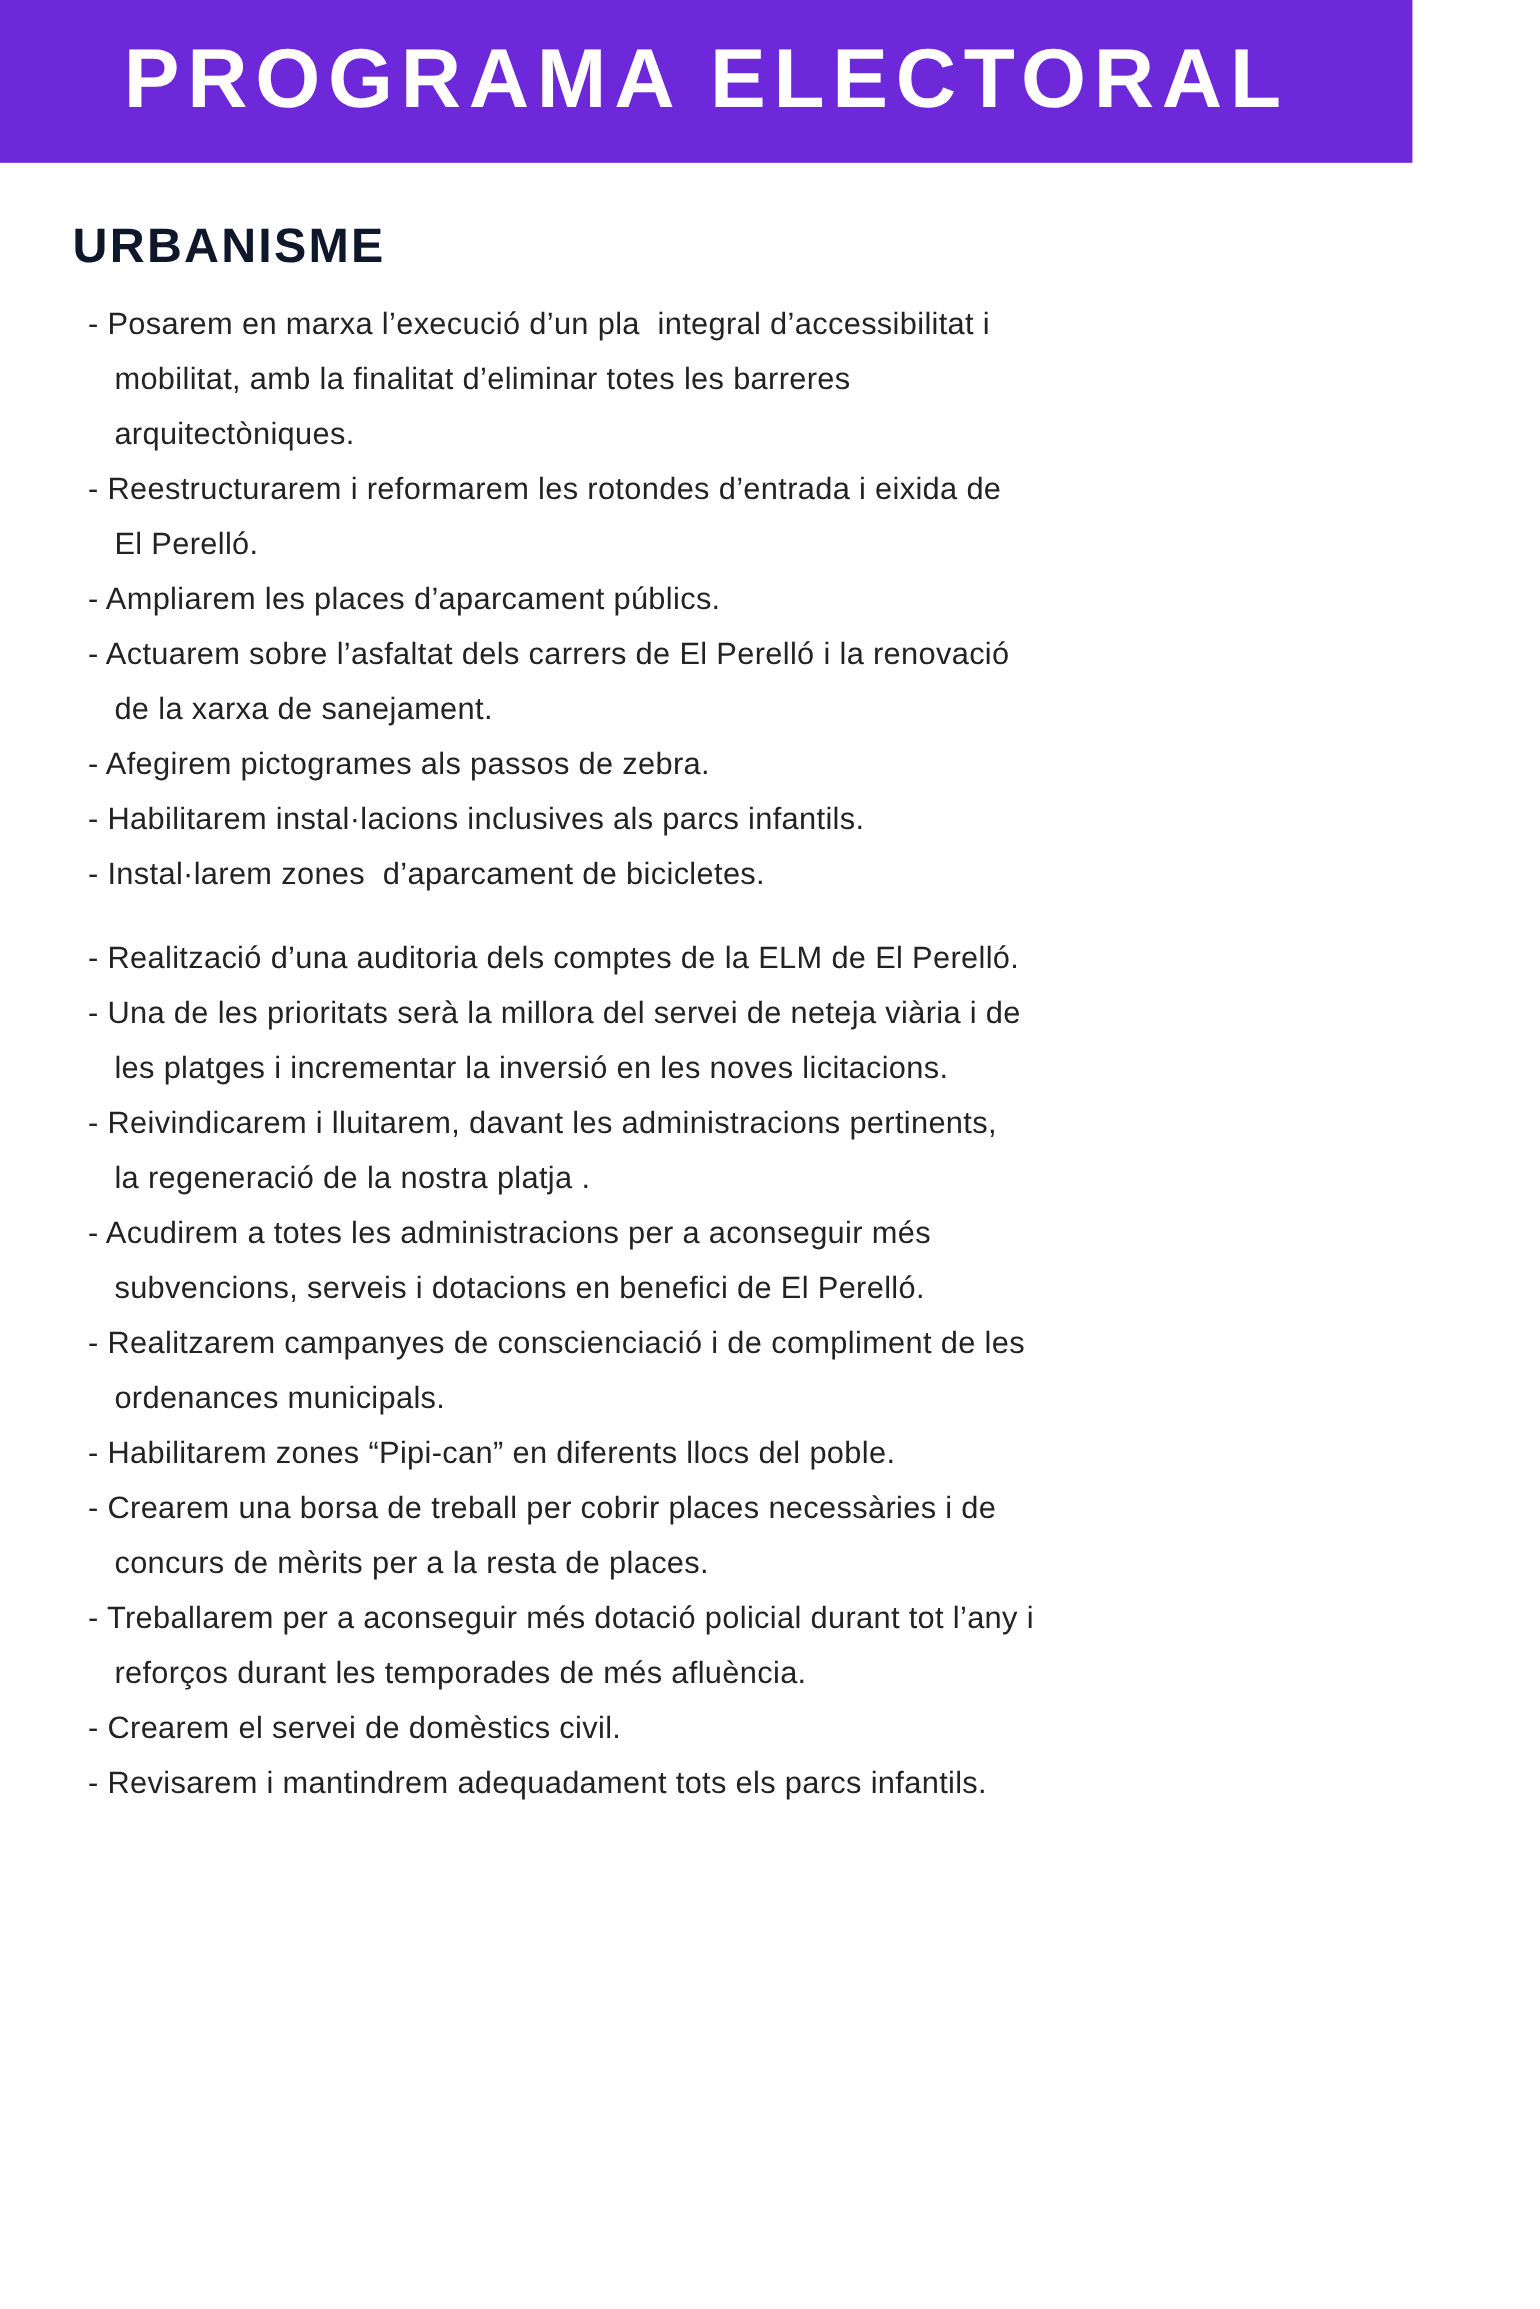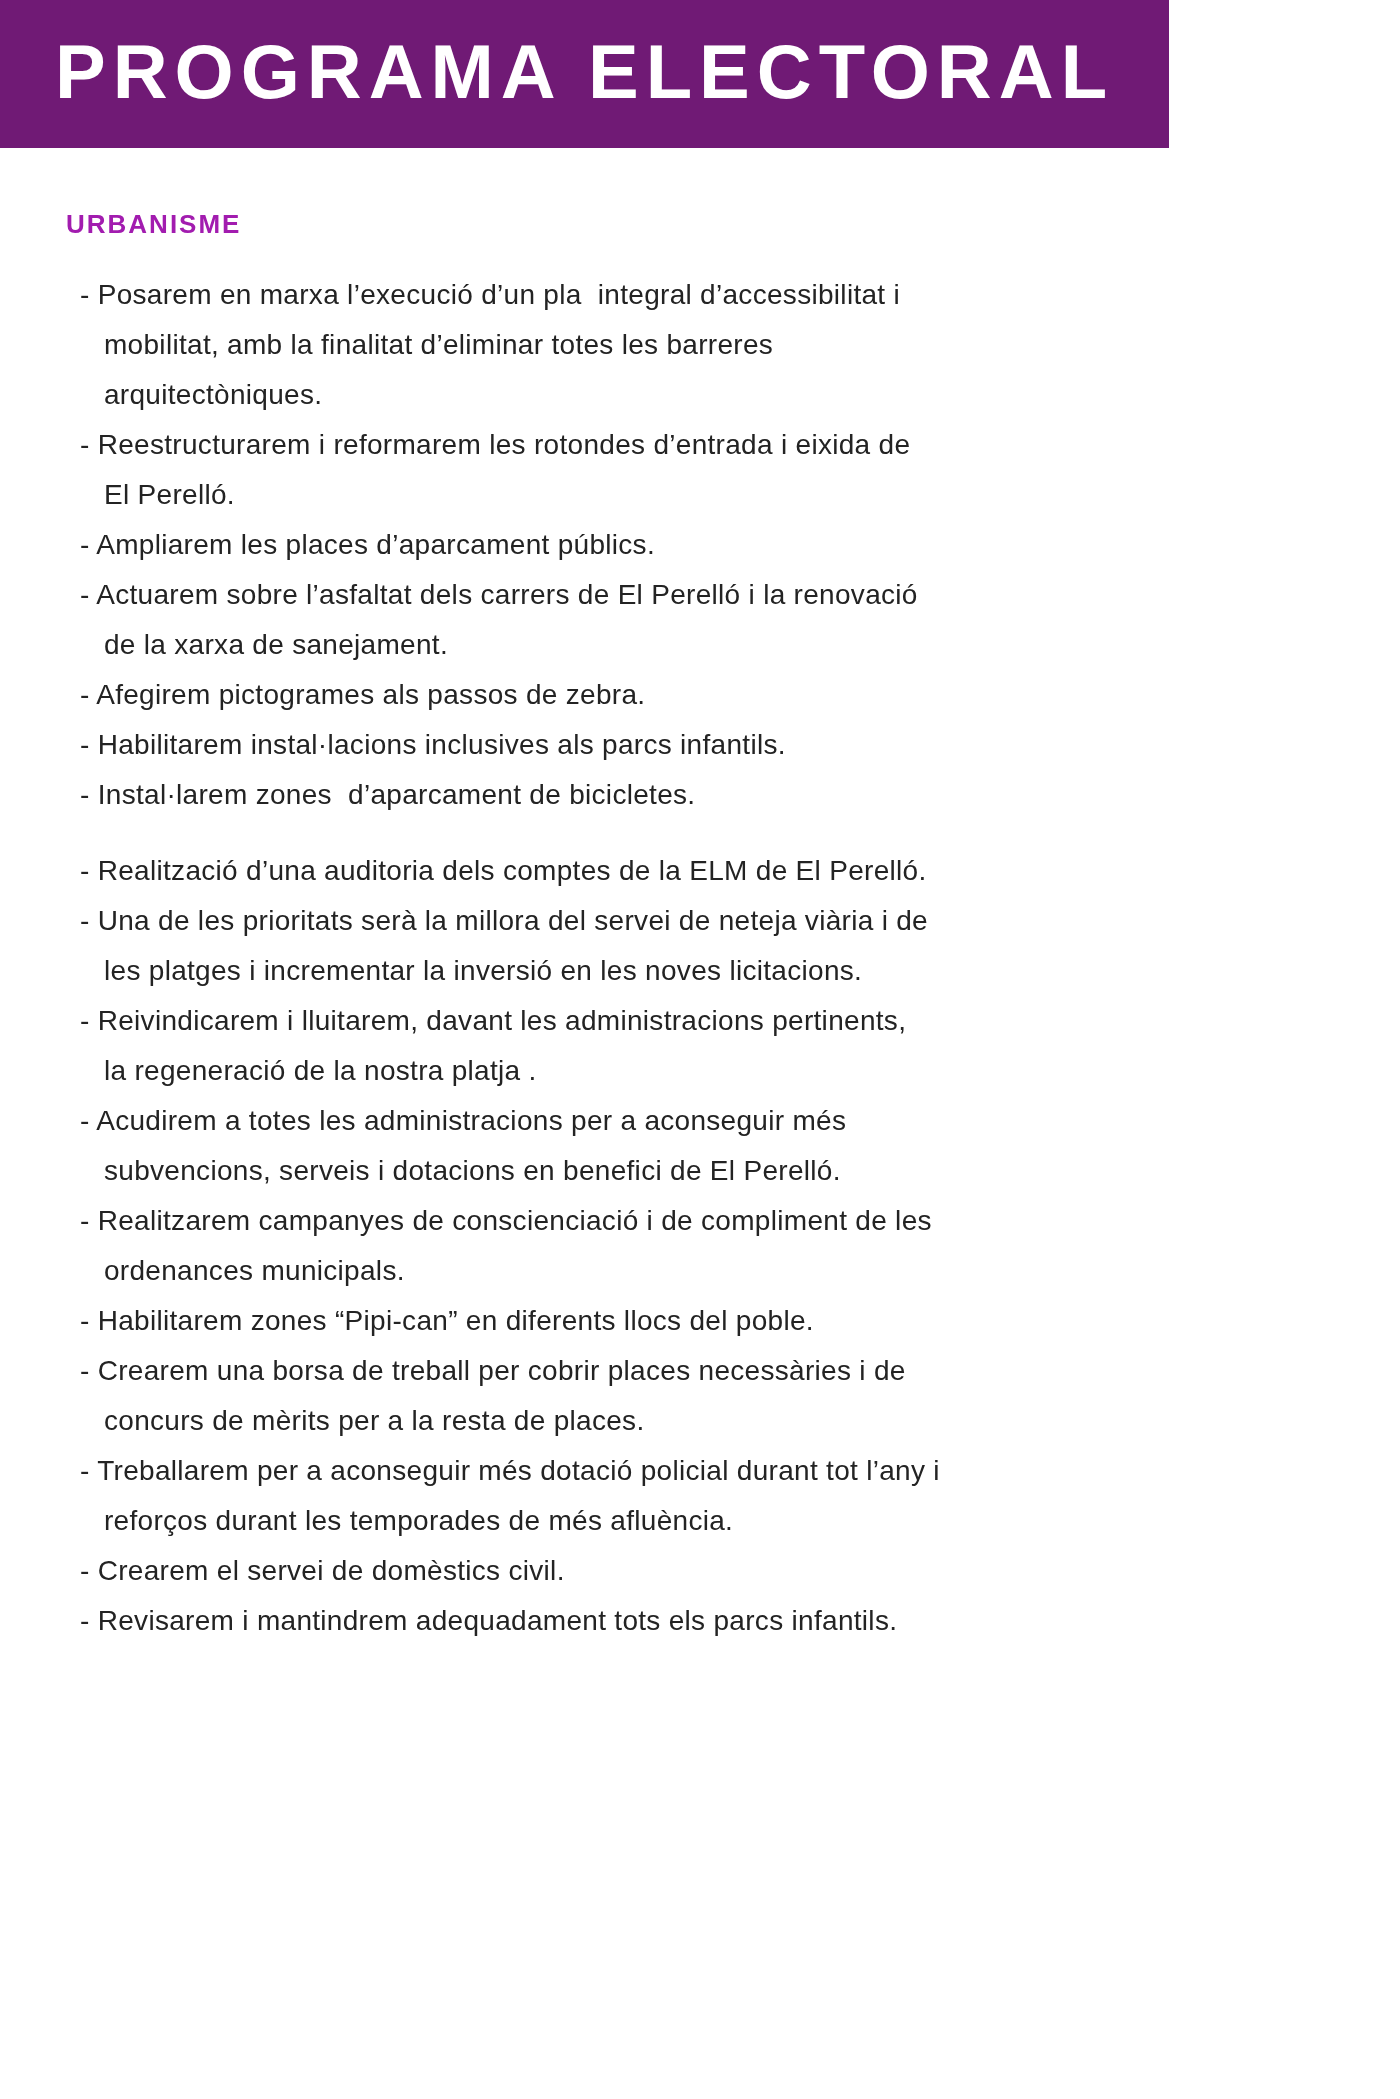--- a/index.html
+++ b/index.html
@@ -7,45 +7,45 @@
     padding: 0;
     background: #ffffff;
   }
   body {
     width: 1400px;
     height: 2099px;
     overflow: hidden;
     font-family: "Liberation Sans", sans-serif;
   }
   .banner {
-    width: 1169px;
+    width: 1284px;
     height: 148px;
-    background: #701a75;
+    background: #6d28d9;
     display: flex;
     align-items: center;
     justify-content: center;
   }
   .banner h1 {
     margin: 0;
     color: #ffffff;
     font-size: 76px;
     font-weight: bold;
     letter-spacing: 7px;
     line-height: 1;
     padding-bottom: 4px;
     white-space: nowrap;
   }
   .content {
     padding: 0 40px 0 44px;
     width: 1010px;
   }
   .section-heading {
     margin: 0 0 0 22px;
-    color: #a21caf;
-    font-size: 26px;
+    color: #0f172a;
+    font-size: 44px;
     font-weight: bold;
     letter-spacing: 2px;
     line-height: 40px;
   }
   .section-urbanisme .section-heading {
     padding-top: 56px;
   }
   .section-serveis .section-heading {
     padding-top: 52px;
   }

